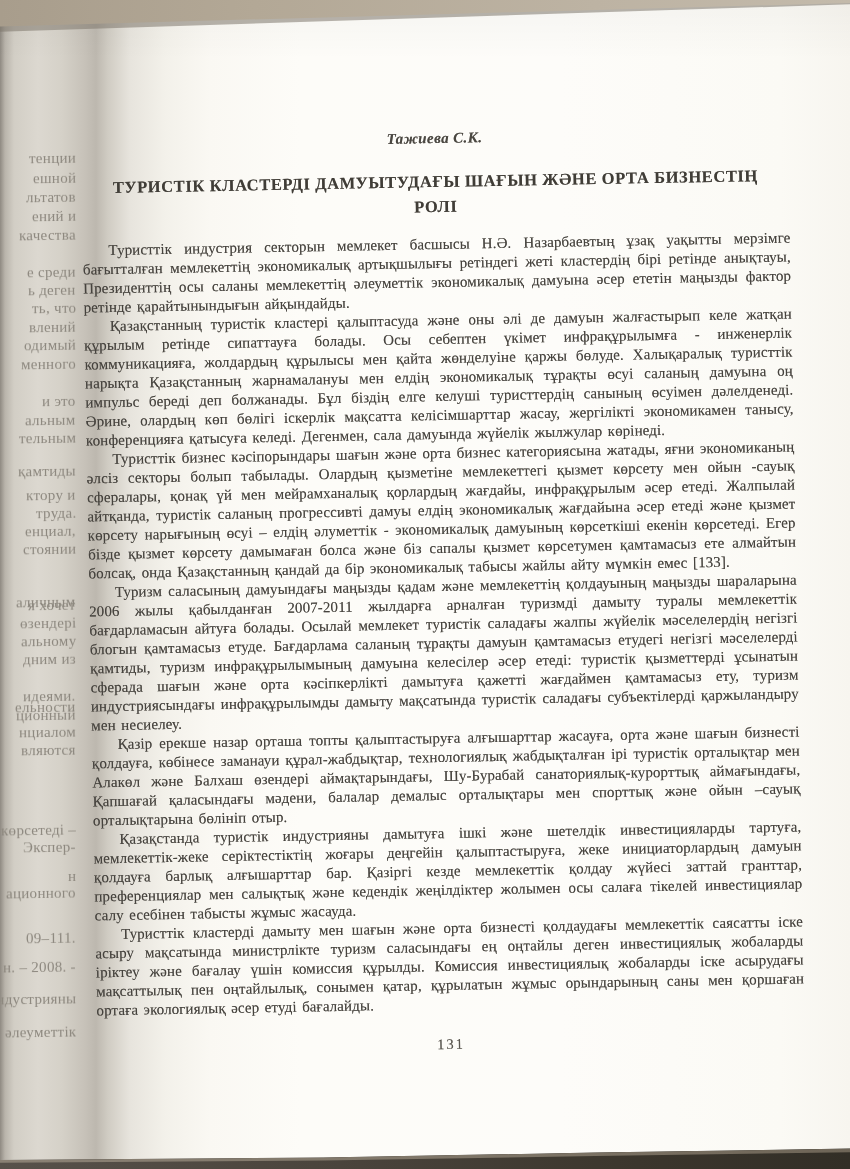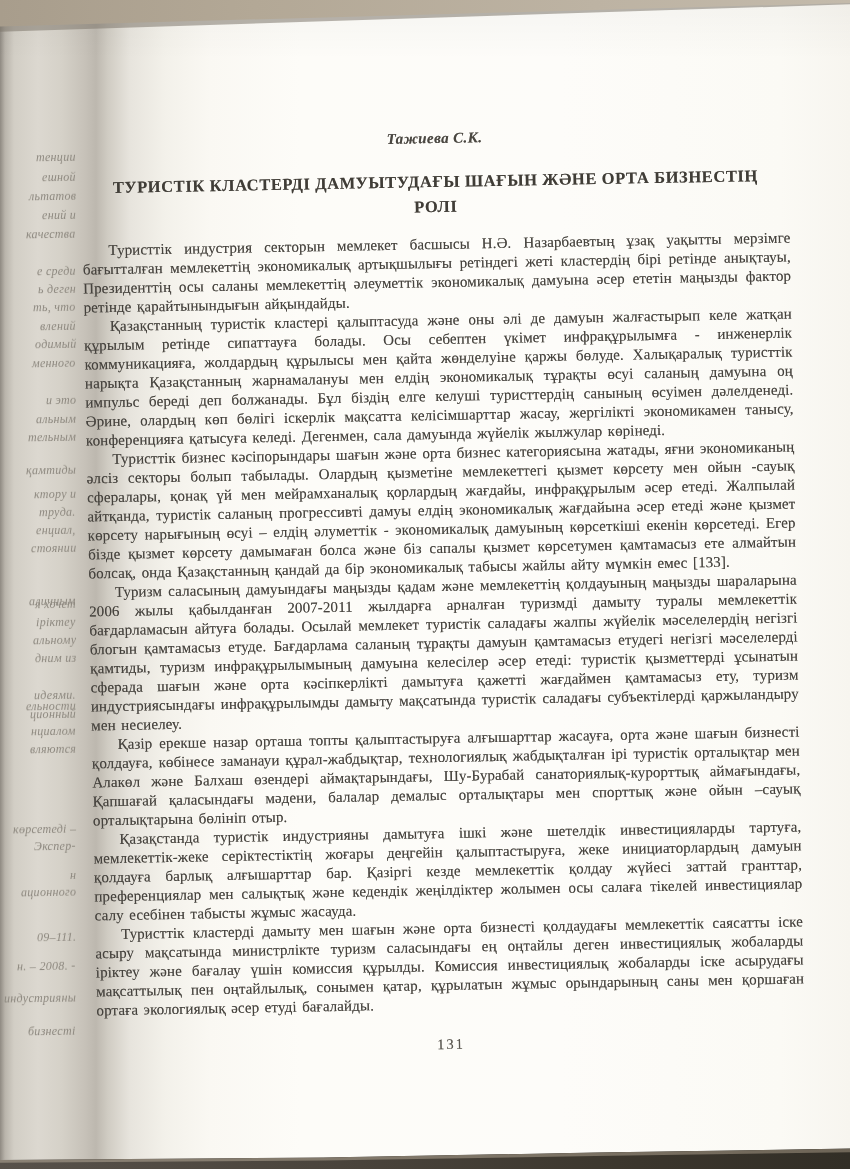--- a/index.html
+++ b/index.html
@@ -38,24 +38,23 @@
   }
   .band-bottom::before{
     content:"";position:absolute;inset:0;
     background:linear-gradient(90deg,#8a8174 0,#7d7466 60%,#6e6557 100%);
     clip-path:polygon(0 70%, 38% 62%, 70% 45%, 100% 32%, 100% 44%, 70% 57%, 38% 72%, 0 79%);
   }
   
   .gutter{position:absolute;left:0;top:0;width:84px;height:1169px;overflow:hidden;}
   .gutter .frag{
     position:absolute;right:8px;white-space:nowrap;
-    font-size:12px;color:#8d887f;letter-spacing:.3px;
+    font-size:15px;color:#8d887f;letter-spacing:.3px;
     filter:blur(.4px);
     transform:rotate(-0.8deg);
-    font-style:italic;
   }
   
   .content{
     position:absolute;left:88px;top:130px;width:708px;
     transform:rotate(-1.05deg);transform-origin:50% 45%;
     color:#45423d;
     text-shadow:0 0 .6px rgba(70,66,60,.55);
   }
   .author{
     text-align:center;font-size:15px;font-weight:bold;font-style:italic;
@@ -97,36 +96,36 @@
       <span class="frag" style="top: 393px;">и это</span>
       <span class="frag" style="top: 412px;">альным</span>
       <span class="frag" style="top: 430px;">тельным</span>
       <span class="frag" style="top: 463px;">қамтиды</span>
       <span class="frag" style="top: 487px; margin-left: 17px;">ктору и</span>
       <span class="frag" style="top: 505px;">труда.</span>
       <span class="frag" style="top: 523px;">енциал,</span>
       <span class="frag" style="top: 541px;">стоянии</span>
       <span class="frag" style="top: 559px; margin-top: 35px;">аличным</span>
       <span class="frag" style="top: 597px;">я хочет</span>
-      <span class="frag" style="top: 615px;">іріктеу</span>
+      <span class="frag" style="top: 615px;">өзендері</span>
       <span class="frag" style="top: 633px;">альному</span>
       <span class="frag" style="top: 651px;">дним из</span>
       <span class="frag" style="top: 699px;">ельности</span>
       <span class="frag" style="top: 688px;">идеями.</span>
       <span class="frag" style="top: 707px;">ционный</span>
       <span class="frag" style="top: 724px;">нциалом</span>
       <span class="frag" style="top: 742px;">вляются</span>
       <span class="frag" style="top: 822px;">көрсетеді –</span>
       <span class="frag" style="top: 839px; text-align: right;">Экспер-</span>
       <span class="frag" style="top: 868px;">н</span>
       <span class="frag" style="top: 885px;">ационного</span>
       <span class="frag" style="top: 930px;">09–111.</span>
       <span class="frag" style="top: 959px;">н. – 2008. -</span>
       <span class="frag" style="top: 991px;">индустрияны</span>
-      <span class="frag" style="top: 1024px;">бизнесті</span>
+      <span class="frag" style="top: 1024px;">әлеуметтік</span>
     </div>
 
   <div class="content">
     <div class="author">Тажиева С.К.</div>
 
     <div class="title">
       <span>ТУРИСТІК КЛАСТЕРДІ ДАМУЫТУДАҒЫ ШАҒЫН ЖӘНЕ  ОРТА БИЗНЕСТІҢ</span><br>
       <span>РОЛІ</span>
     </div>
 

